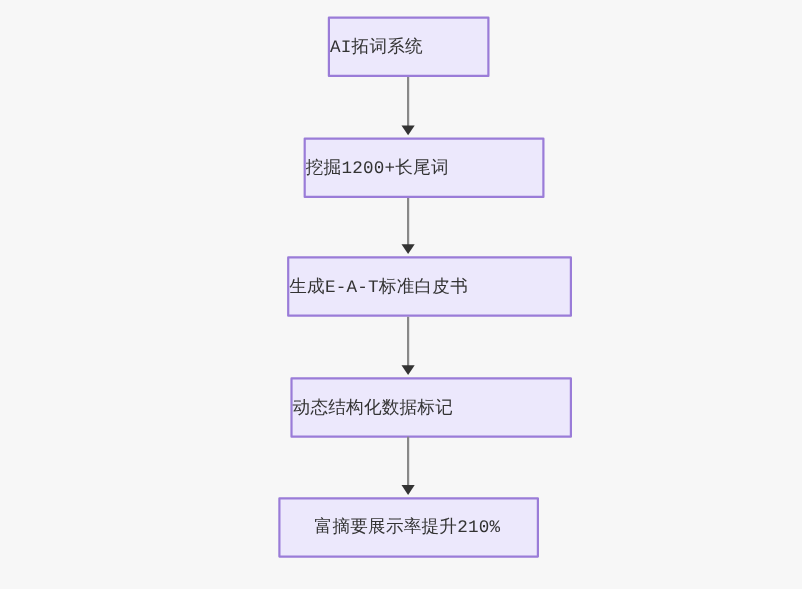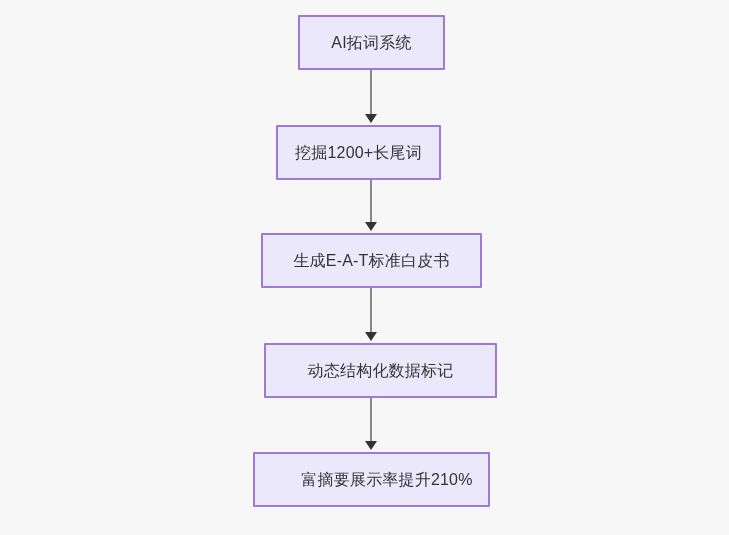--- a/index.html
+++ b/index.html
@@ -20,21 +20,21 @@
   }
   .node {
     position: absolute;
     box-sizing: border-box;
     height: 55px;
     background: #ece8fc;
     border: 2px solid #9a7cd8;
     border-radius: 1px;
     display: flex;
     align-items: center;
-    justify-content: center;
+    font-family: Liberation Mono, monospace;
   }
   .node-label {
     font-size: 16px;
     color: #333333;
     line-height: 1;
     white-space: nowrap;
     letter-spacing: 0.2px;
   }
   .edge {
     position: absolute;
@@ -44,23 +44,23 @@
   .arrowhead {
     position: absolute;
     width: 0;
     height: 0;
     border-left: 6px solid transparent;
     border-right: 6px solid transparent;
     border-top: 9px solid #333333;
   }
   
   #node-1 { left: 298px; top: 15px;  width: 147px; }
-  #node-2 { left: 276px; top: 125px; width: 165px; }
-  #node-3 { left: 261px; top: 233px; width: 221px; }
-  #node-4 { left: 264px; top: 343px; width: 233px; }
+  #node-2 { left: 276px; top: 125px; width: 219px; }
+  #node-3 { left: 261px; top: 233px; width: 259px; }
+  #node-4 { left: 264px; top: 343px; width: 256px; }
   #node-5 { left: 253px; top: 452px; width: 237px; padding-left: 31px; }
   
   #edge-1 { left: 370px; top: 70px;  height: 46px; }
   #edge-2 { left: 370px; top: 180px; height: 44px; }
   #edge-3 { left: 370px; top: 288px; height: 46px; }
   #edge-4 { left: 370px; top: 397px; height: 46px; }
   #arrow-1 { left: 365px; top: 114px; }
   #arrow-2 { left: 365px; top: 222px; }
   #arrow-3 { left: 365px; top: 332px; }
   #arrow-4 { left: 365px; top: 441px; }

